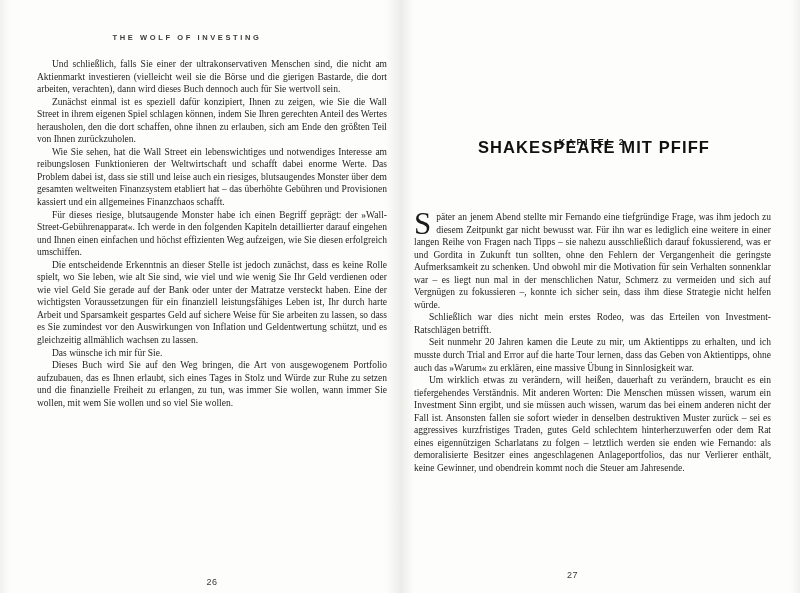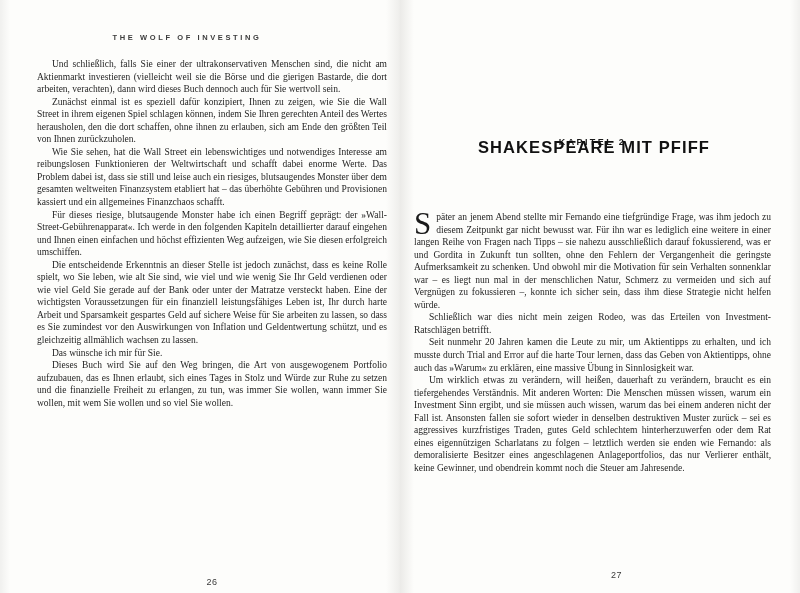--- a/index.html
+++ b/index.html
@@ -97,21 +97,21 @@
     bottom: 13px;
     width: 350px;
     text-align: center;
     font-family: "Liberation Sans", sans-serif;
     font-size: 9px;
     letter-spacing: 0.5px;
     color: #3a3a3a;
     margin-top: 7px;
   }
   .page-number-left  { left: 37px; }
-  .page-number-right { left: 438px; width: 357px; }
+  .page-number-right { left: 394px; width: 357px; }
 </style>
 </head>
 <body>
 
 <div class="spread">
 
   <div class="page page-left">
     <div class="running-header">THE WOLF OF INVESTING</div>
 
     <div class="body-text body-text-left">
@@ -127,21 +127,21 @@
     <div class="page-number page-number-left">26</div>
   </div>
 
   <div class="page page-right"></div>
 
   <div class="chapter-label">KAPITEL 2</div>
   <h1 class="chapter-title">SHAKESPEARE MIT PFIFF</h1>
 
   <div class="body-text body-text-right">
     <p class="no-indent"><span class="drop-cap">S</span><span>päter an jenem Abend stellte mir Fernando eine tiefgründige Frage, was ihm jedoch zu diesem Zeitpunkt gar nicht bewusst war. Für ihn war es lediglich eine weitere in einer langen Reihe von Fragen nach Tipps – sie nahezu ausschließlich darauf fokussierend, was er und Gordita in Zukunft tun sollten, ohne den Fehlern der Vergangenheit die geringste Aufmerksamkeit zu schenken. Und obwohl mir die Motivation für sein Verhalten sonnenklar war – es liegt nun mal in der menschlichen Natur, Schmerz zu vermeiden und sich auf Vergnügen zu fokussieren –, konnte ich sicher sein, dass ihm diese Strategie nicht helfen würde.</span></p>
-    <p>Schließlich war dies nicht mein zeigen Rodeo, was das Erteilen von Investment-Ratschlägen betrifft.</p>
+    <p>Schließlich war dies nicht mein erstes Rodeo, was das Erteilen von Investment-Ratschlägen betrifft.</p>
     <p>Seit nunmehr 20 Jahren kamen die Leute zu mir, um Aktientipps zu erhalten, und ich musste durch Trial and Error auf die harte Tour lernen, dass das Geben von Aktientipps, ohne auch das »Warum« zu erklären, eine massive Übung in Sinnlosigkeit war.</p>
     <p>Um wirklich etwas zu verändern, will heißen, dauerhaft zu verändern, braucht es ein tiefergehendes Verständnis. Mit anderen Worten: Die Menschen müssen wissen, warum ein Investment Sinn ergibt, und sie müssen auch wissen, warum das bei einem anderen nicht der Fall ist. Ansonsten fallen sie sofort wieder in denselben destruktiven Muster zurück – sei es aggressives kurzfristiges Traden, gutes Geld schlechtem hinterherzuwerfen oder dem Rat eines eigennützigen Scharlatans zu folgen – letztlich werden sie enden wie Fernando: als demoralisierte Besitzer eines angeschlagenen Anlageportfolios, das nur Verlierer enthält, keine Gewinner, und obendrein kommt noch die Steuer am Jahresende.</p>
   </div>
 
   <div class="page-number page-number-right">27</div>
 
   <div class="gutter-shadow"></div>
   <div class="edge-shadow-left"></div>
   <div class="edge-shadow-right"></div>
 

